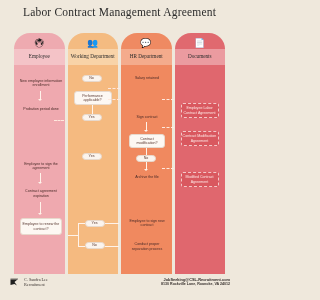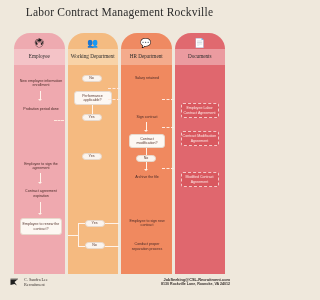--- a/index.html
+++ b/index.html
@@ -81,21 +81,21 @@
 
   .contact{position:absolute;right:9px;top:277px;text-align:right;}
   .contact .eml{font-size:3.9px;line-height:5px;color:#2f2a28;font-weight:bold;}
   .contact .adr{font-size:3.6px;line-height:4.6px;color:#3a3330;font-weight:bold;}
 </style>
 </head>
 <body>
 
 <div id="page">
 
-  <div class="title">Labor Contract Management Rockville</div>
+  <div class="title">Labor Contract Management Agreement</div>
 
   <div class="cols">
 
     <div class="col c1">
       <div class="arc">
         <div class="gly">🖲</div>
       </div>
       <div class="hdr">Employee</div>
       <div class="body">
         <div class="node plain" style="left:2px;top:11px;width:50px;height:14px;">New employee information enrollment</div>

